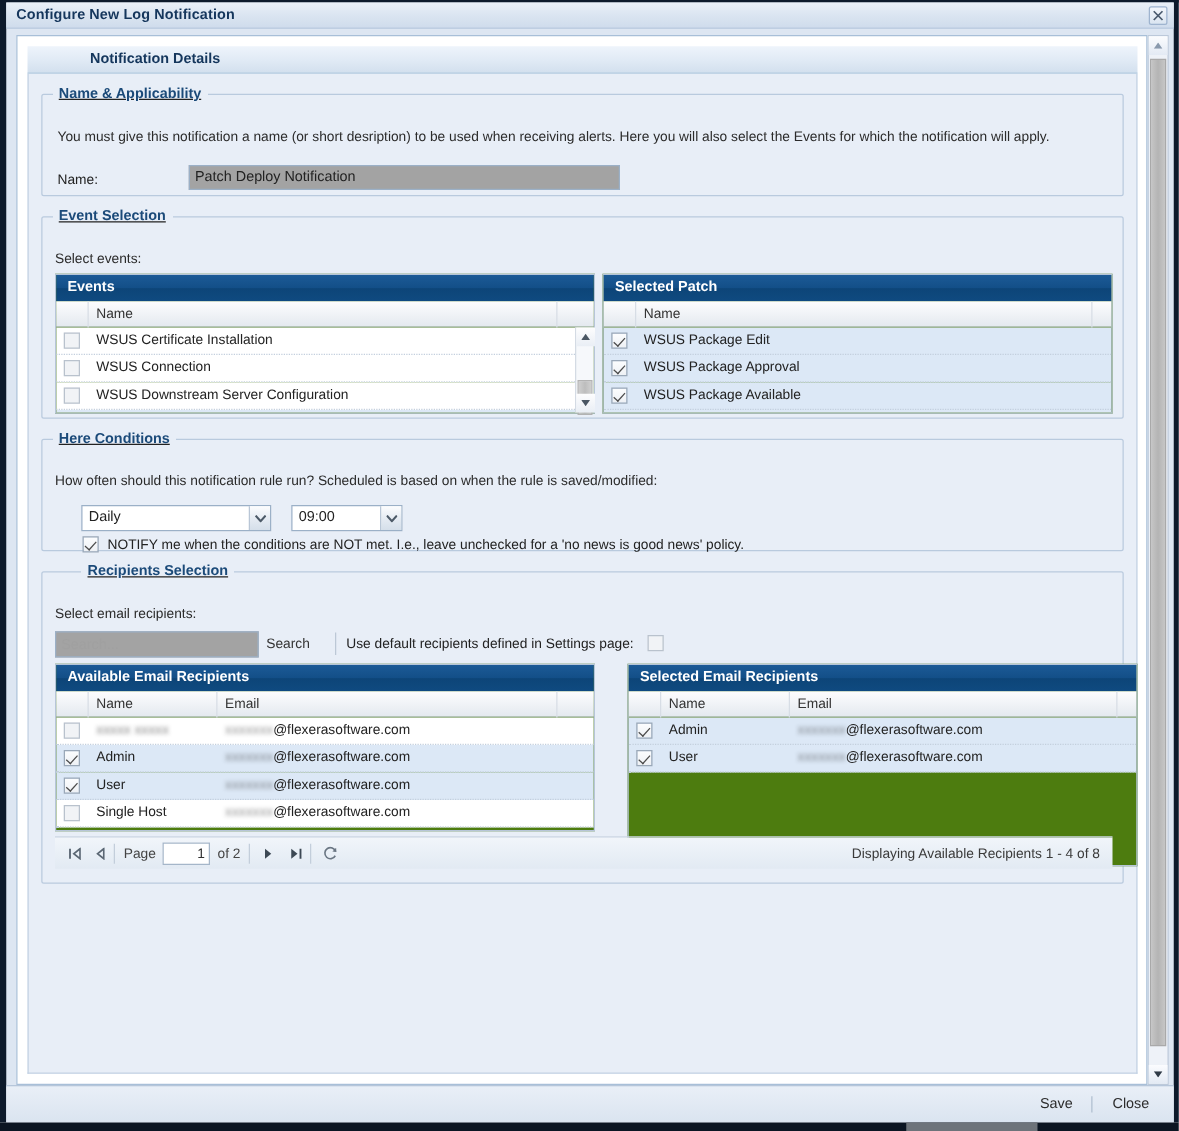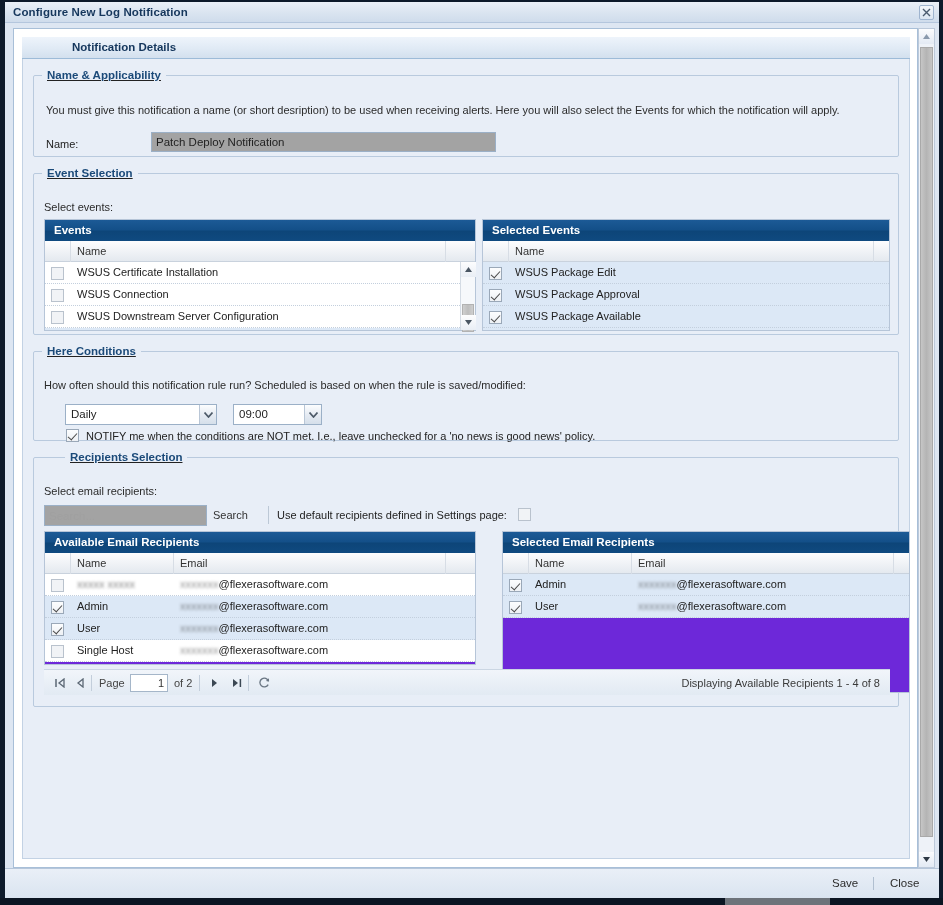--- a/index.html
+++ b/index.html
@@ -142,21 +142,21 @@
     background: #a3a3a3;
     font-family: "Liberation Sans", sans-serif;
     font-size: 11.5px;
     color: #222;
     padding: 0 4px;
     outline: none;
   }
   input.txt::placeholder { color: #a0a0a0; }
 
   
-  .grid { position: absolute; background:#6d28d9; border:1px solid #b6c5d8; }
+  .grid { position: absolute; background:#4d7c0f; border:1px solid #b6c5d8; }
   .grid-title {
     position:absolute; left:0; top:0; height:21px; width:100%;
     background: linear-gradient(to bottom,#1c5a96 0%,#134f88 48%,#0d4578 52%,#0f4a80 100%);
     color:#ffffff; font-weight:bold; font-size:11.5px;
   }
   .grid-title span { position:absolute; left:9px; top:4px; }
   .grid-colhdr {
     position:absolute; left:0; top:21px; height:21px; width:100%;
     background: linear-gradient(to bottom,#fdfdfe,#eef1f5 60%,#e4e9ef);
     border-bottom: 1px solid #c9d2dd;
@@ -357,21 +357,21 @@
             <div class="ga bot">
               <svg width="7" height="5" viewBox="0 0 7 5">
                   <path d="M3.5 5 L0 0 L7 0 Z" fill="#4a5663"></path>
                 </svg>
             </div>
           </div>
         </div>
 
         <div class="grid" style="left:448px; top:40px; width:408px; height:112px;">
           <div class="grid-title">
-            <span>Selected Events</span>
+            <span>Selected Patch</span>
           </div>
           <div class="grid-colhdr">
             <div class="sep" style="left:25px;"></div>
             <div class="ch" style="left:32px;">Name</div>
             <div class="sep" style="left:390px;"></div>
           </div>
           <div class="grid-rows" id="events-selected-rows">
               <div class="row sel">
                 <span class="cb"><span class="chk on"></span></span>
                 <span class="c-name" style="left: 32px;">WSUS Package Edit</span>

